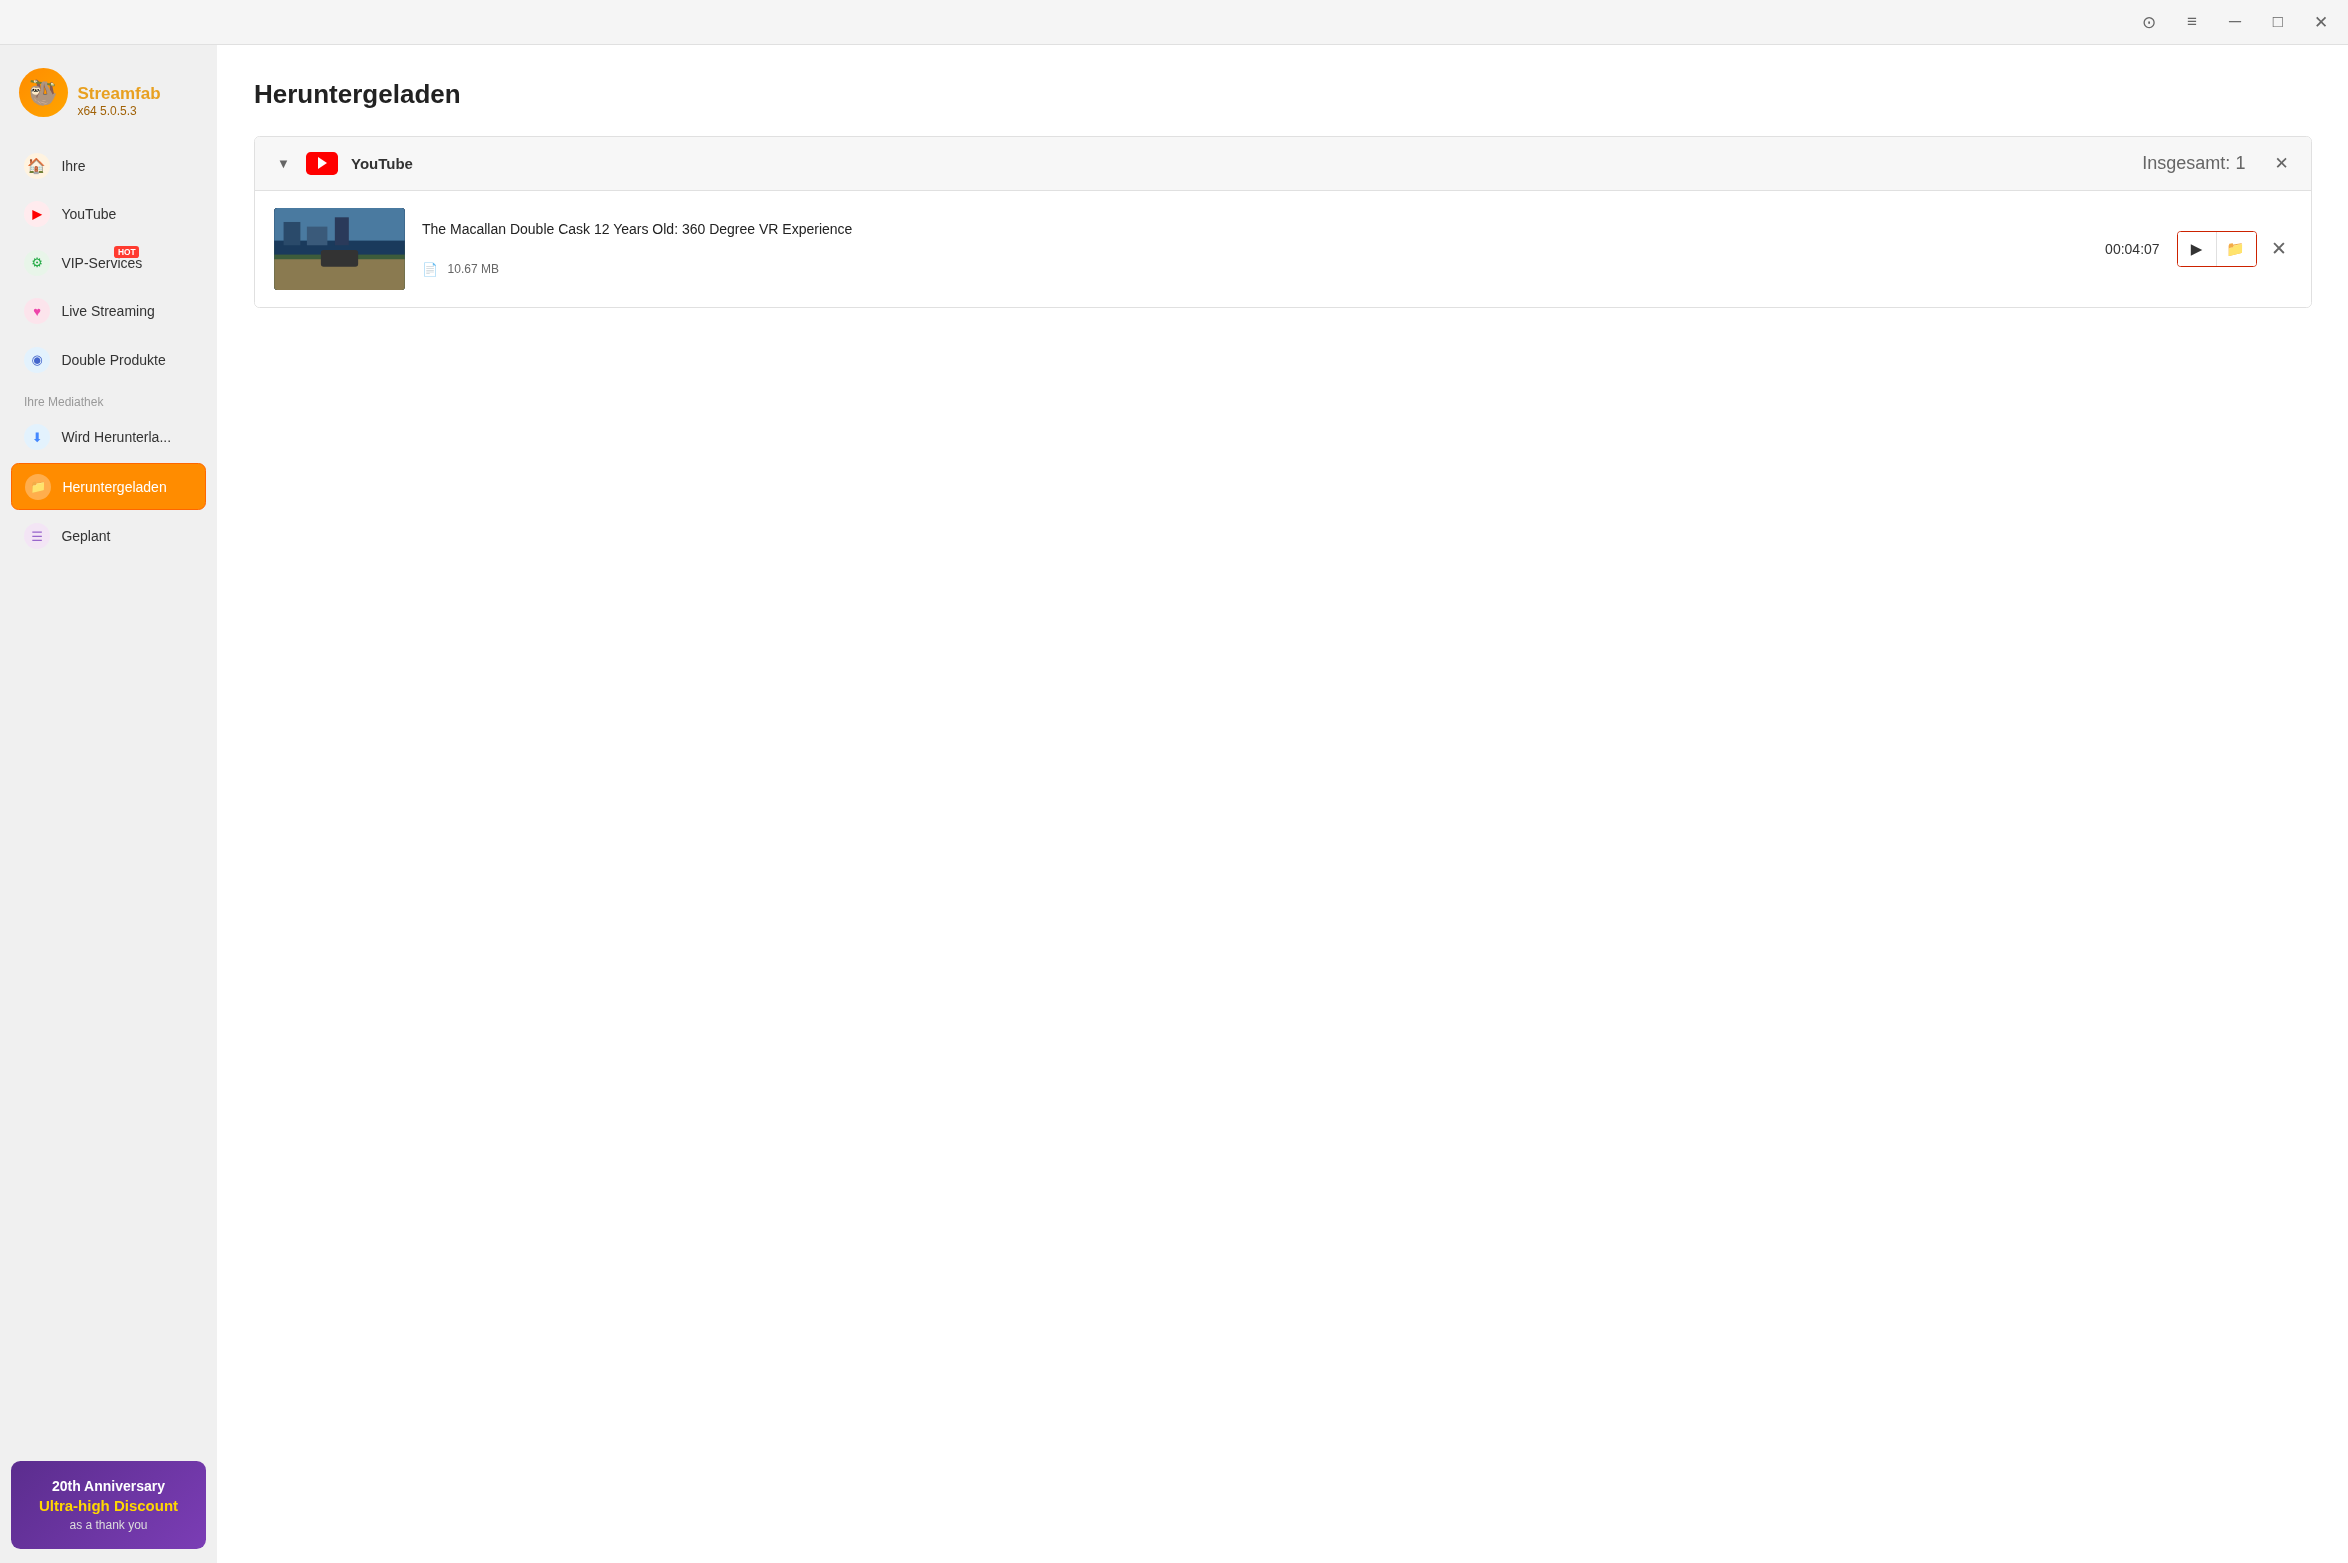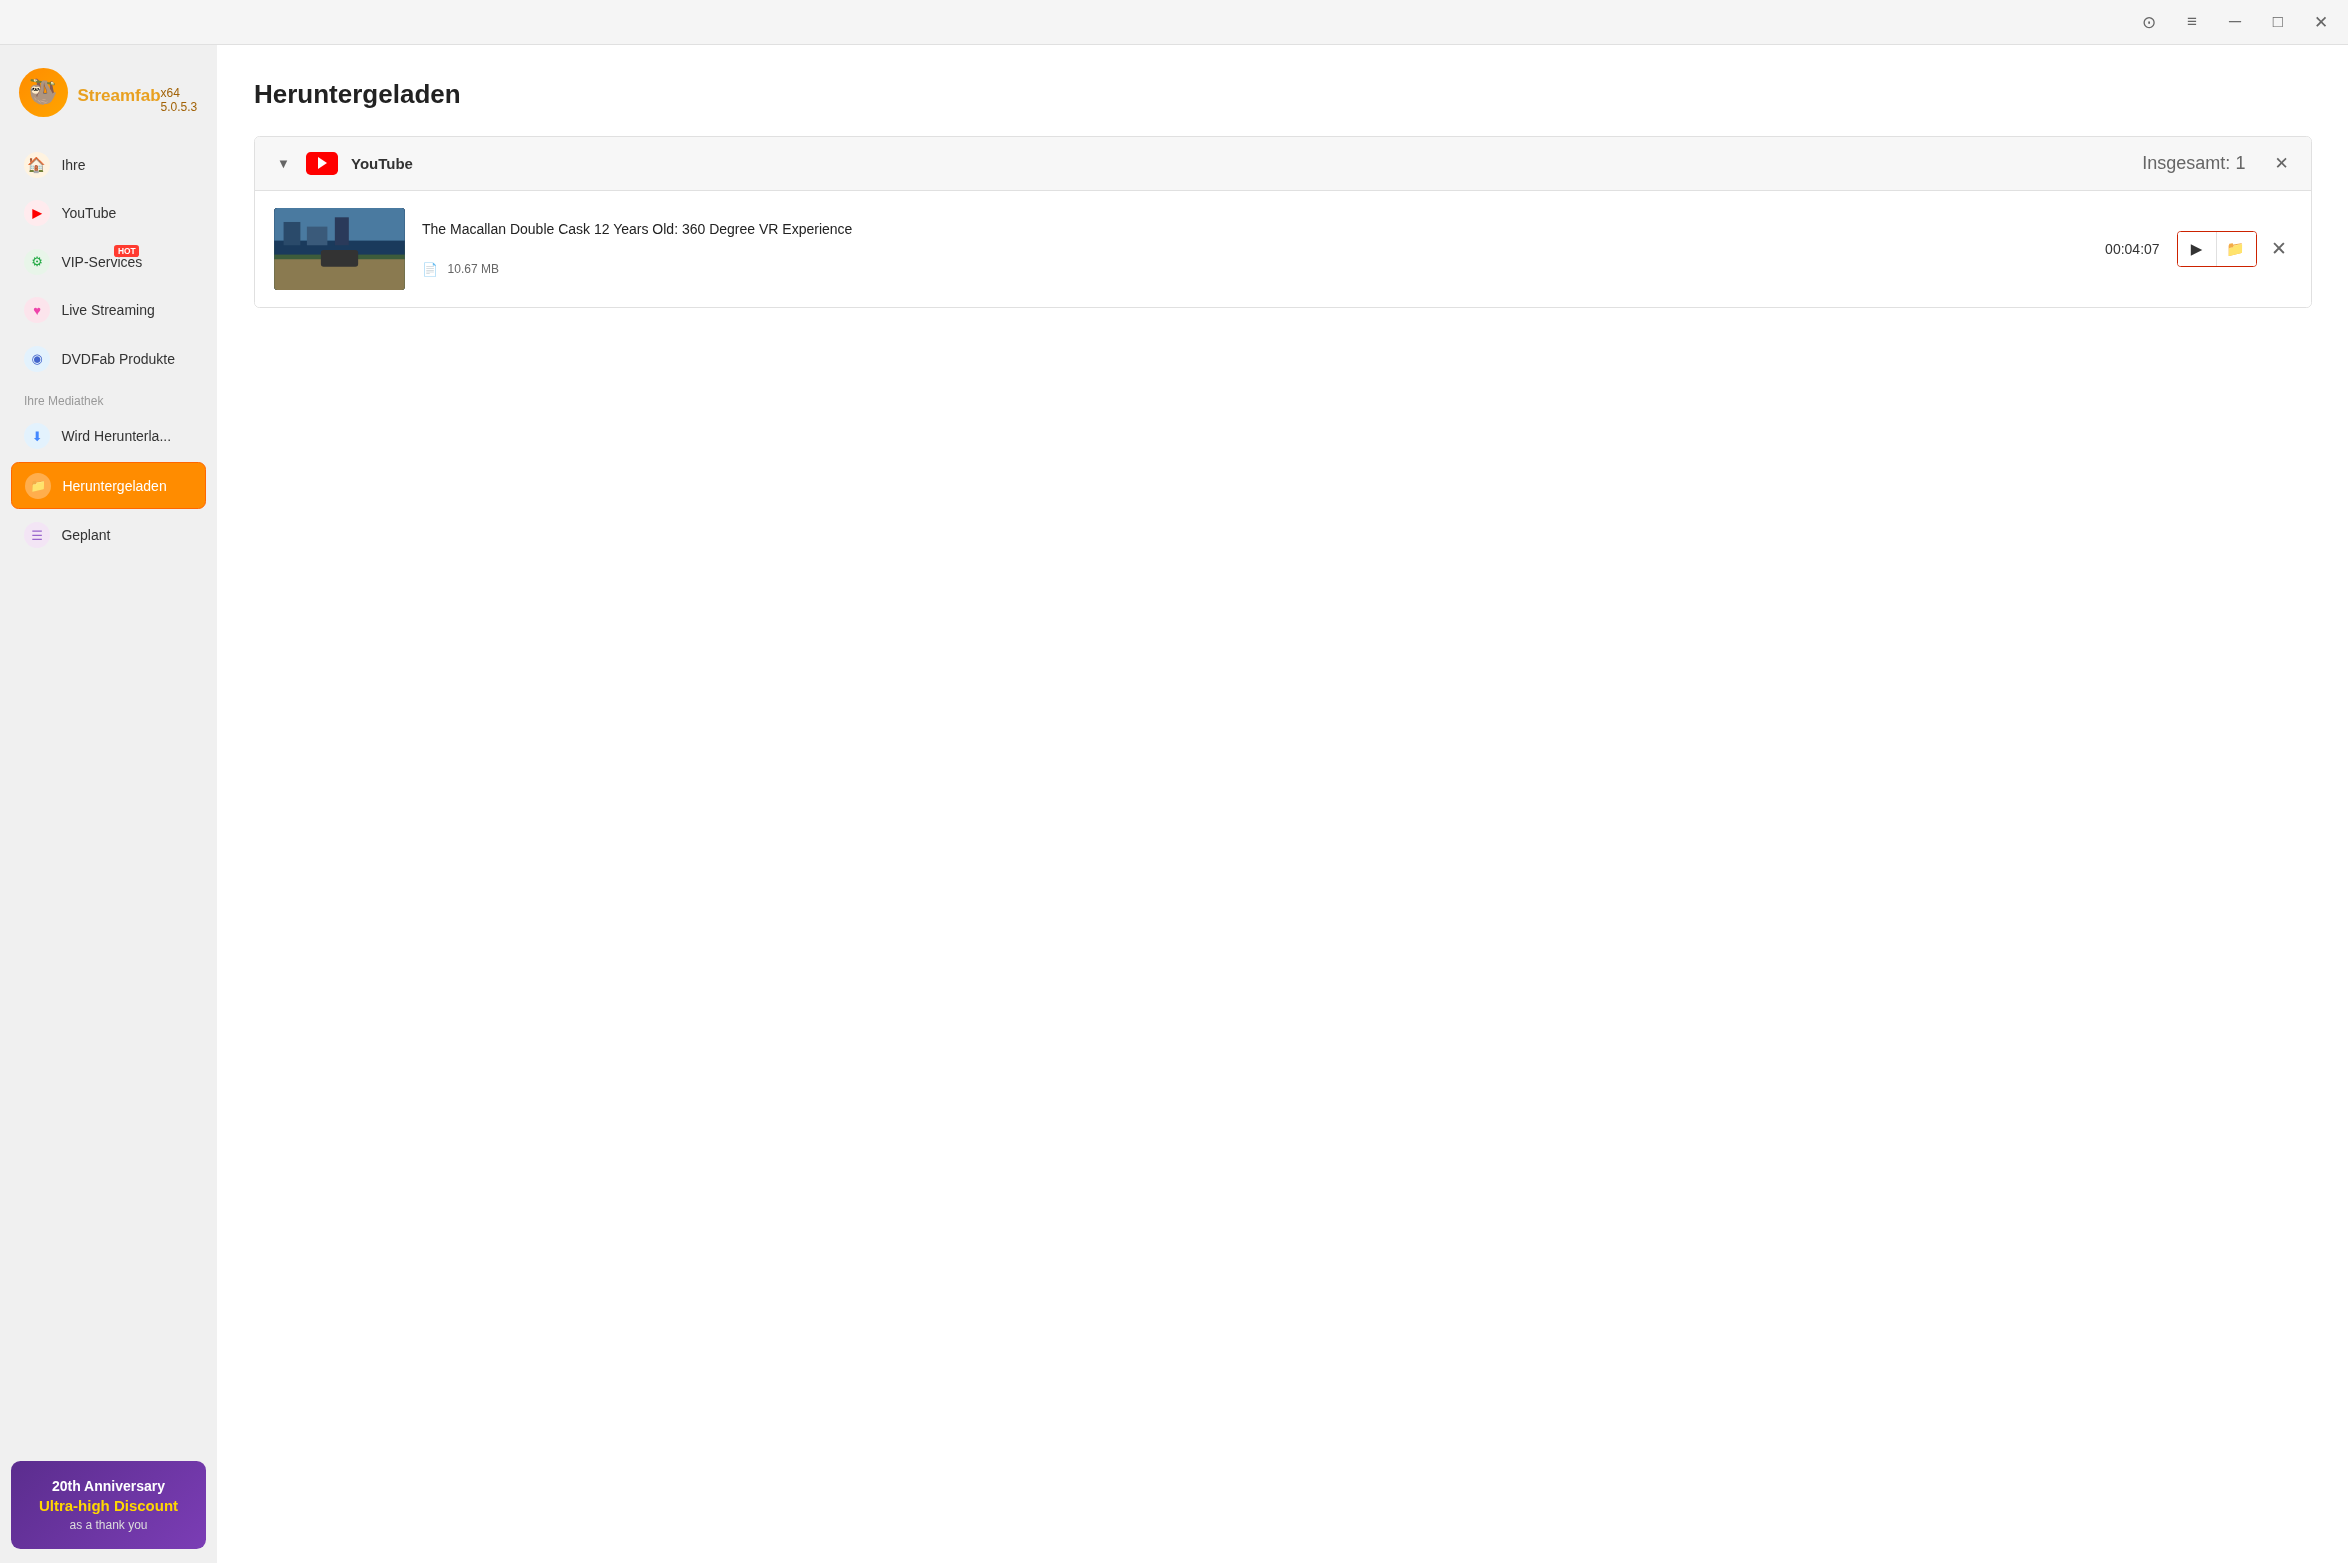--- a/index.html
+++ b/index.html
@@ -71,20 +71,21 @@
       background: linear-gradient(135deg, #ff8c00, #ffa500);
       display: flex;
       align-items: center;
       justify-content: center;
       font-size: 24px;
       flex-shrink: 0;
       overflow: hidden;
     }
     .logo-text {
       display: flex;
+      flex-direction: column;
       margin-top: 16px;
     }
     .logo-name {
       font-size: 17px;
       font-weight: 700;
       color: #e8a020;
     }
     .logo-version {
       font-size: 12px;
       color: #a16207;
@@ -420,21 +421,21 @@
         <div class="circle-icon circle-pink">
           <span style="font-size:13px; color:#ee44aa;">♥</span>
         </div>
         <span>Live Streaming</span>
       </div>
 
       <div class="nav-item">
         <div class="circle-icon circle-blue">
           <span style="font-size:13px; color:#4466cc;">◉</span>
         </div>
-        <span>DVDFab Produkte</span>
+        <span>Double Produkte</span>
       </div>
 
     </div>
 
     <div class="section-label">Ihre Mediathek</div>
 
     <div class="nav-items">
 
       <div class="nav-item">
         <div class="circle-icon circle-lblue">

